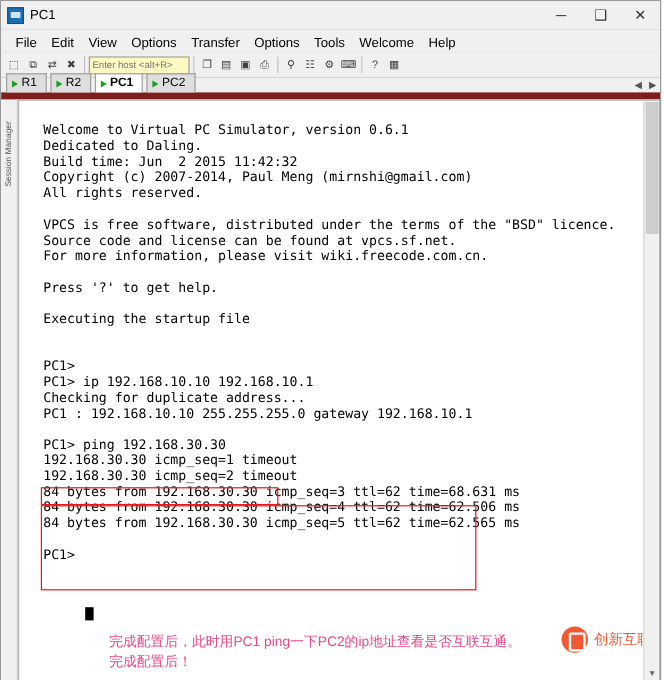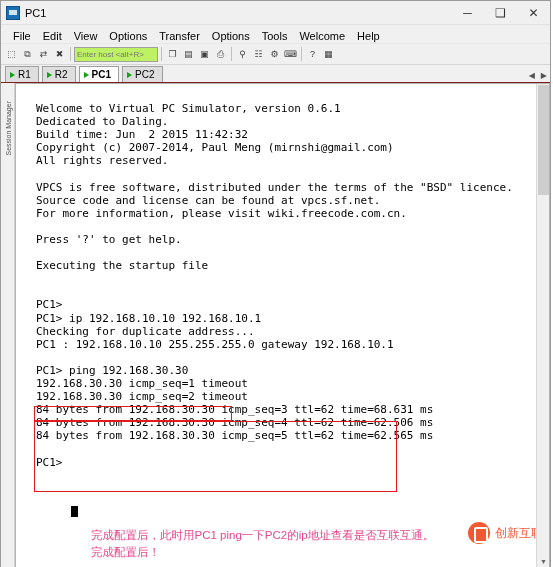--- a/index.html
+++ b/index.html
@@ -83,38 +83,38 @@
   }
   .tb-sep {
     width: 1px; height: 14px;
     background: #c0c0c0;
     margin: 0 2px;
   }
   .tb-entry {
     width: 84px;
     height: 15px;
     border: 1px solid #a0a0a0;
-    background: #bef264;
+    background: #fef9c3;
     font-size: 8px;
     color: #808080;
     padding: 0 2px;
     line-height: 13px;
     outline: none;
     font-family: "Liberation Sans", sans-serif;
   }
   
   .tabstrip {
     height: 18px;
     display: flex;
     align-items: flex-end;
     background: #f0f0f0;
     padding-left: 4px;
     gap: 3px;
     position: relative;
-    border-bottom: 1px solid #7f1d1d;
+    border-bottom: 6px solid #7f1d1d;
   }
   .tab {
     display: flex;
     align-items: center;
     gap: 3px;
     font-size: 10px;
     padding: 1px 7px 1px 4px;
     border: 1px solid #9e9e9e;
     border-bottom: none;
     background: #dedede;

